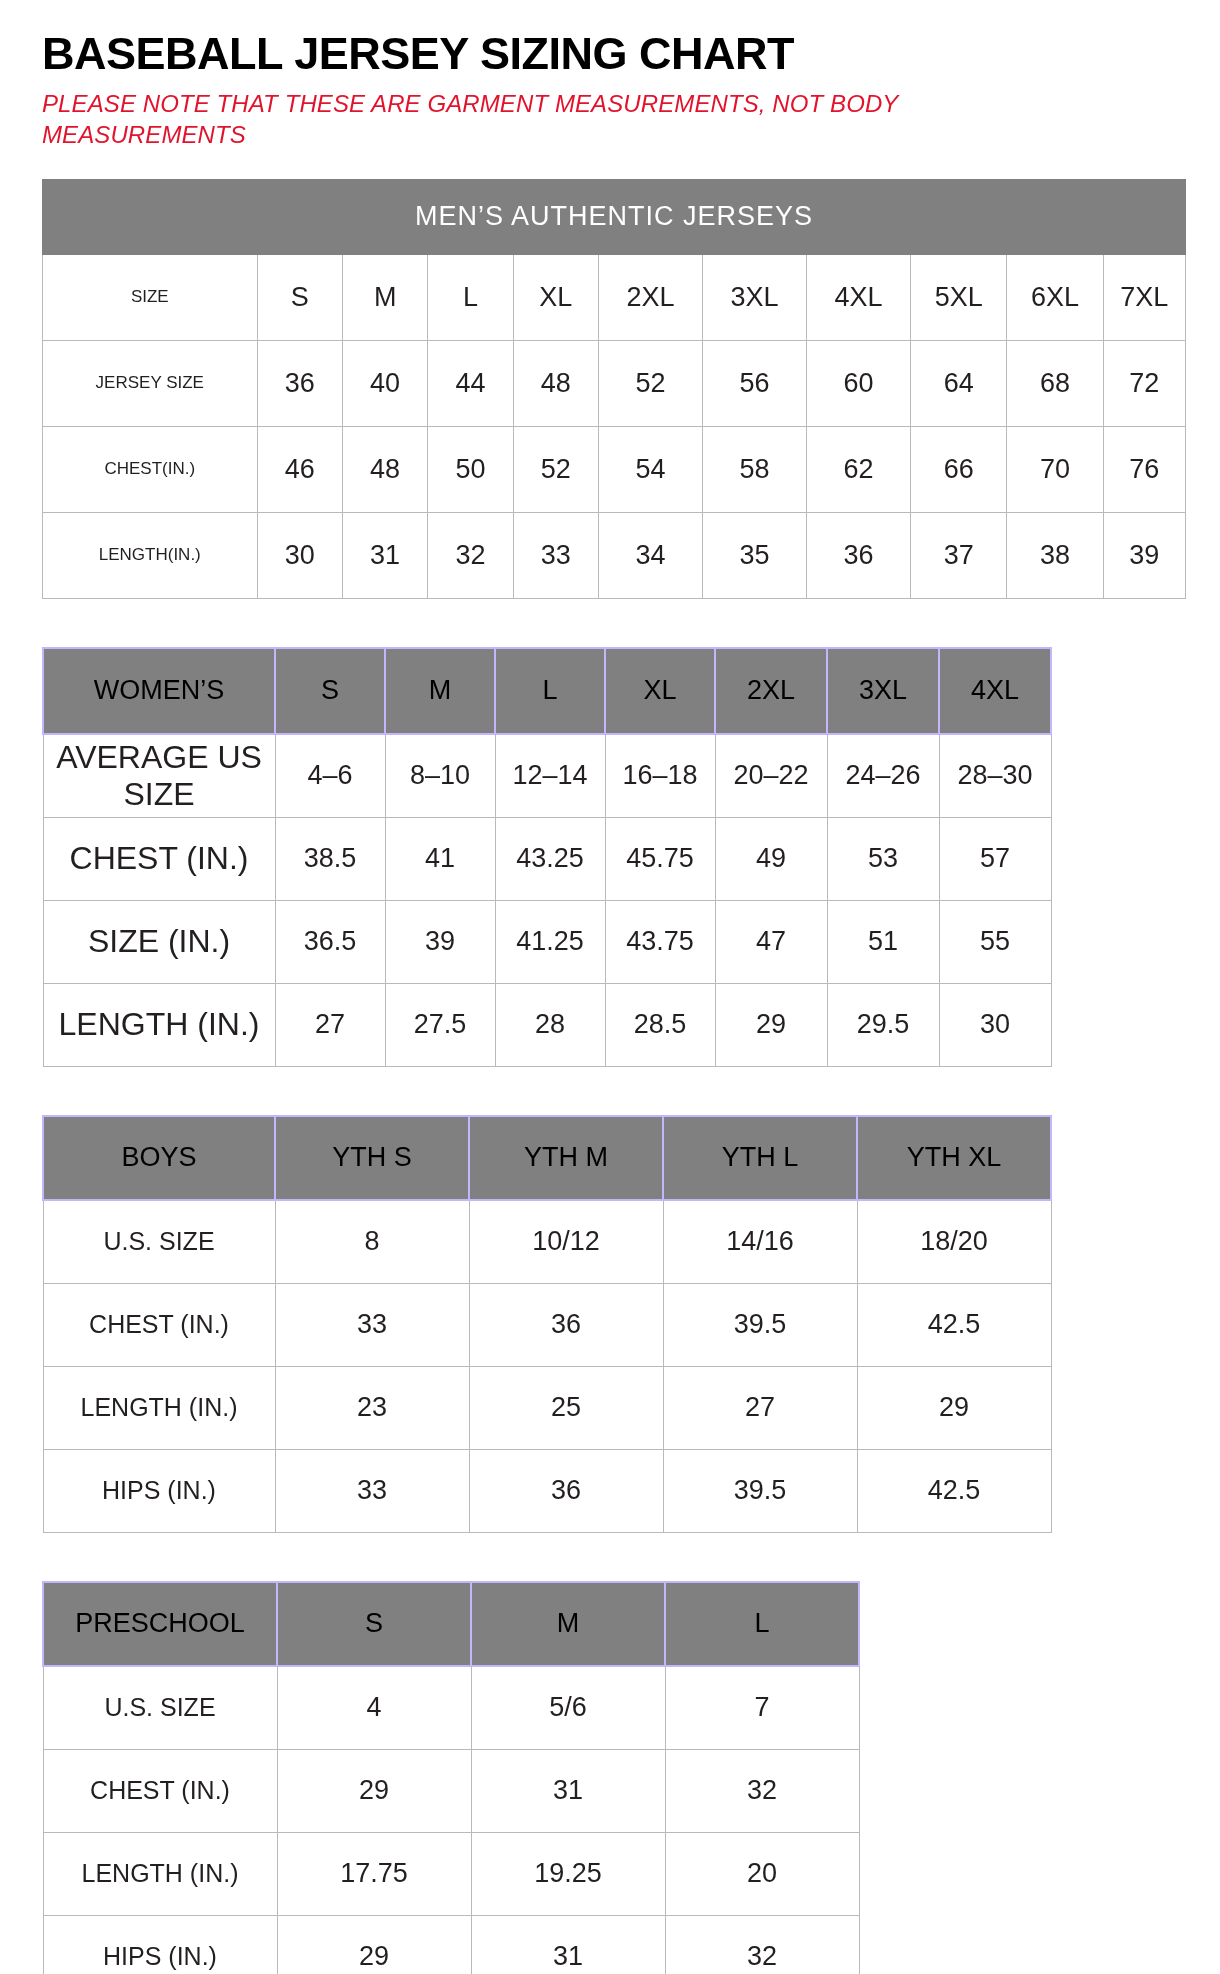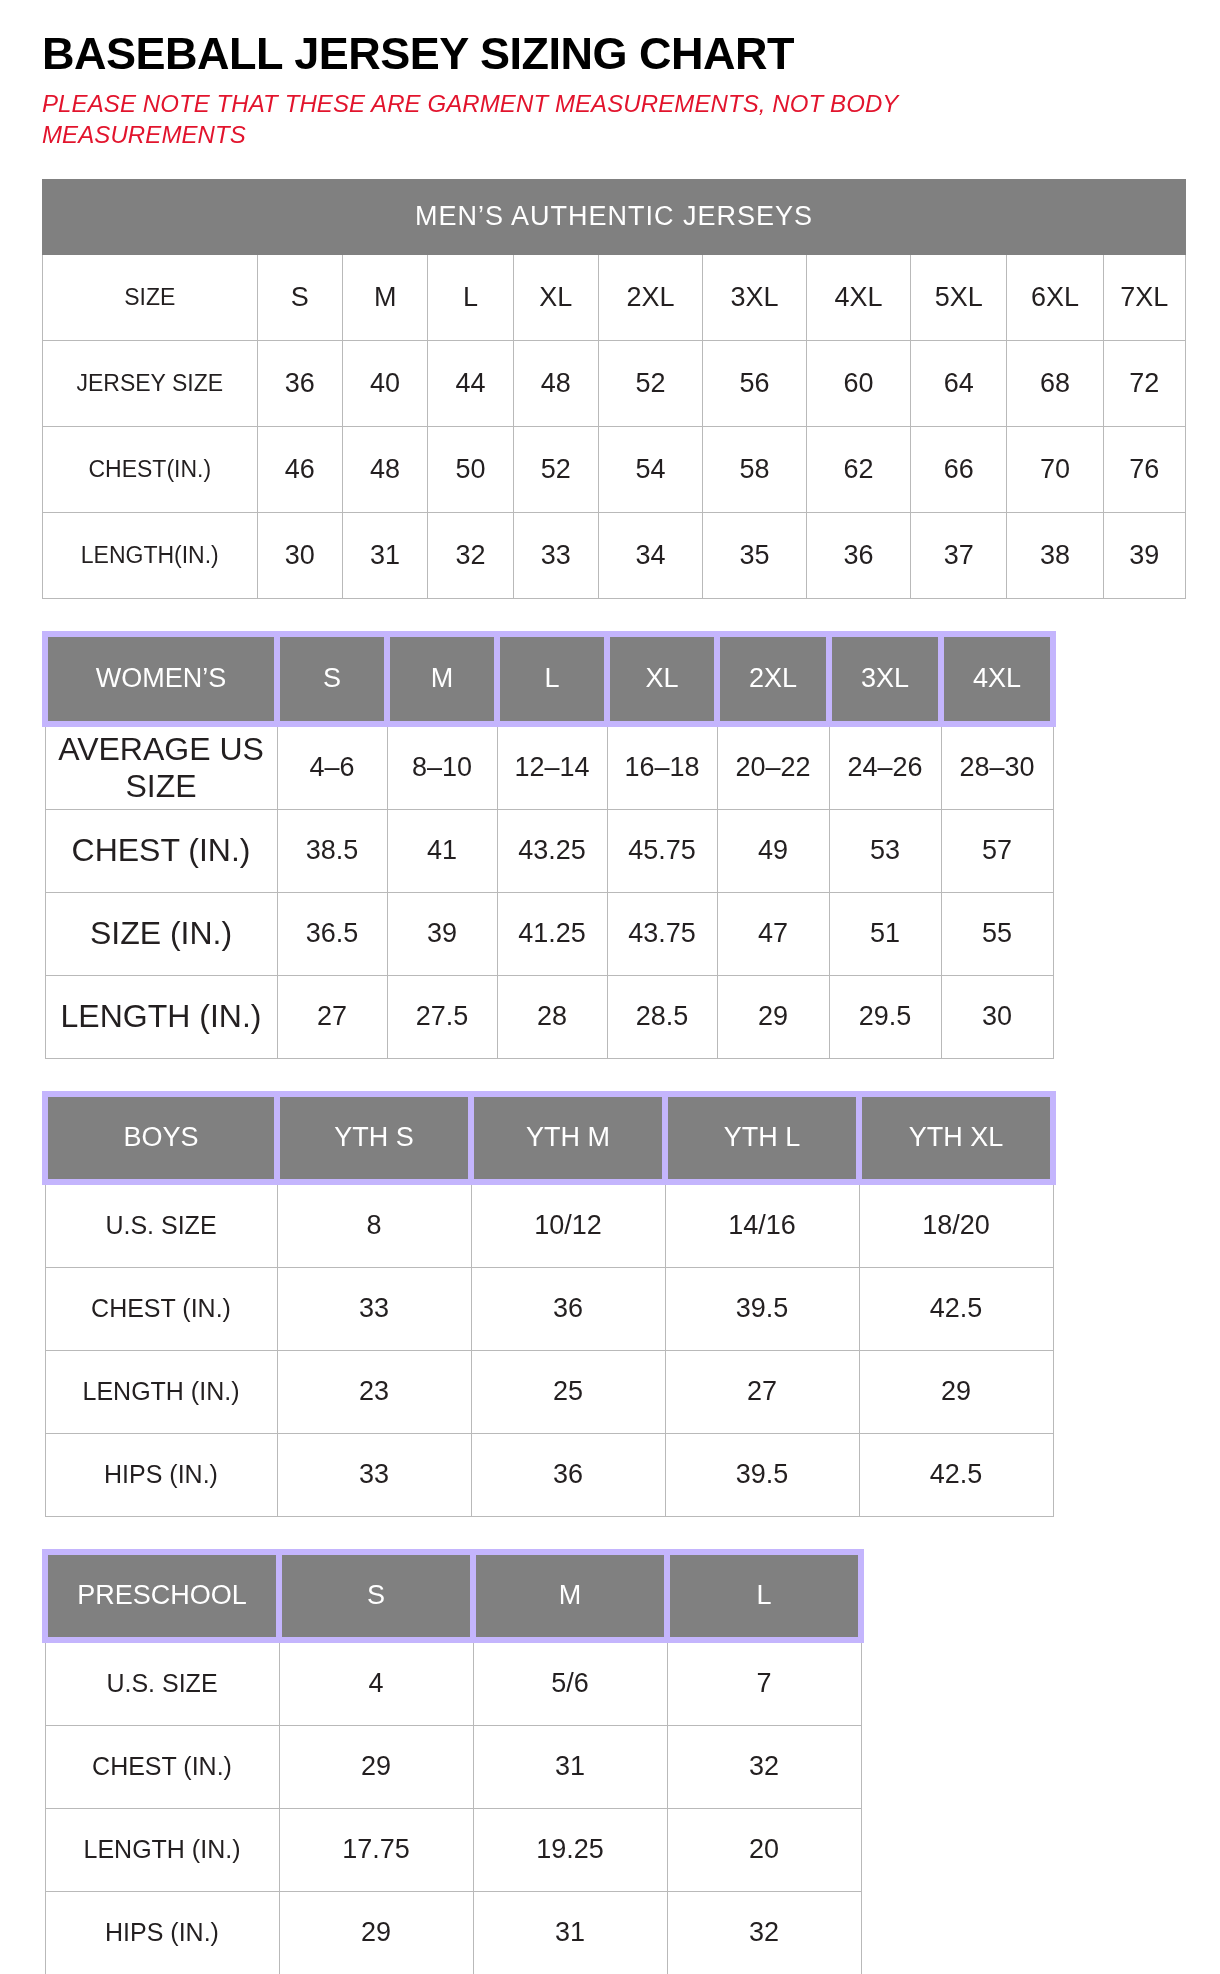--- a/index.html
+++ b/index.html
@@ -34,48 +34,48 @@
     color: #e2142d;
     line-height: 1.28;
     margin: 0 0 28px 0;
     letter-spacing: 0.1px;
     max-width: 1110px;
     font-style: italic;
   }
   table {
     border-collapse: collapse;
     table-layout: fixed;
-    margin-bottom: 32px;
+    margin-bottom: 48px;
   }
   td, th {
     border: 1px solid #b9b9b9;
     text-align: center;
     vertical-align: middle;
     font-weight: normal;
     color: #231f20;
     background: #ffffff;
   }
   .banner-cell {
     background: #808080;
     color: #ffffff;
     font-size: 33px;
     letter-spacing: 1px;
     height: 70px;
     border: 1px solid #808080;
   }
   .hdr-cell {
     background: #808080;
-    color: #ffffff;
-    border: 6px solid #c4b5fd;
+    color: #000000;
+    border: 2px solid #c4b5fd;
   }
 
   
   .men-table { width: 1144px; }
   .men-table td { height: 83px; font-size: 27px; }
-  .men-table .rowlabel { font-size: 23px; }
+  .men-table .rowlabel { font-size: 17px; }
   .men-table .banner-cell { height: 72px; }
 
   
   .women-table { width: 1008px; }
   .women-table td { height: 80px; font-size: 27px; }
   .women-table .hdr-cell { font-size: 27px; height: 82px; }
   .women-table .rowlabel { font-size: 32px; line-height: 1.15; }
 
   
   .boys-table { width: 1008px; border-radius: 23px; }

